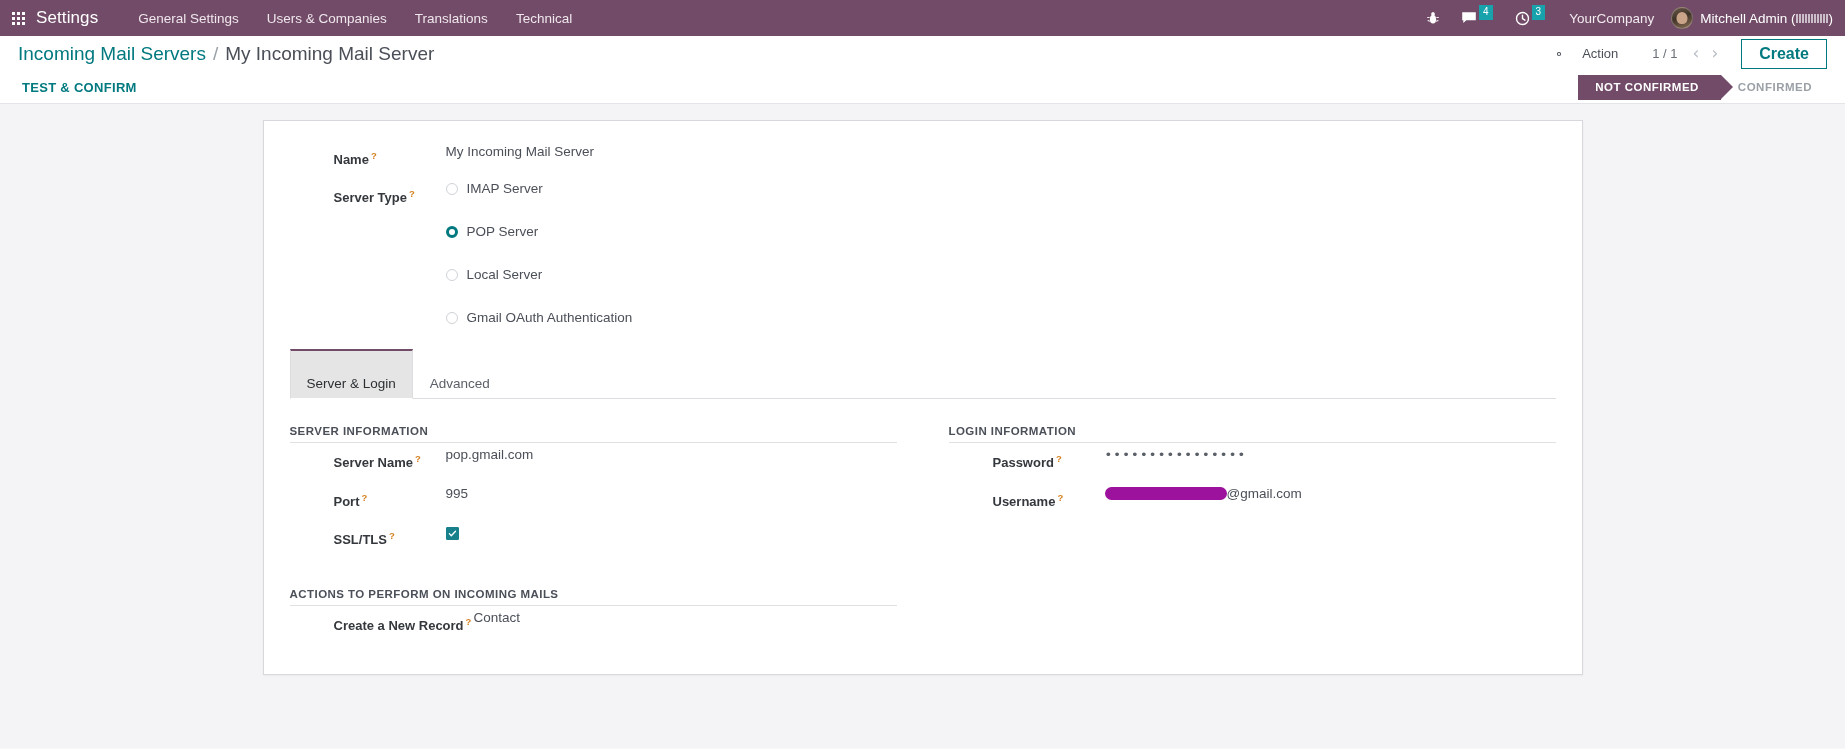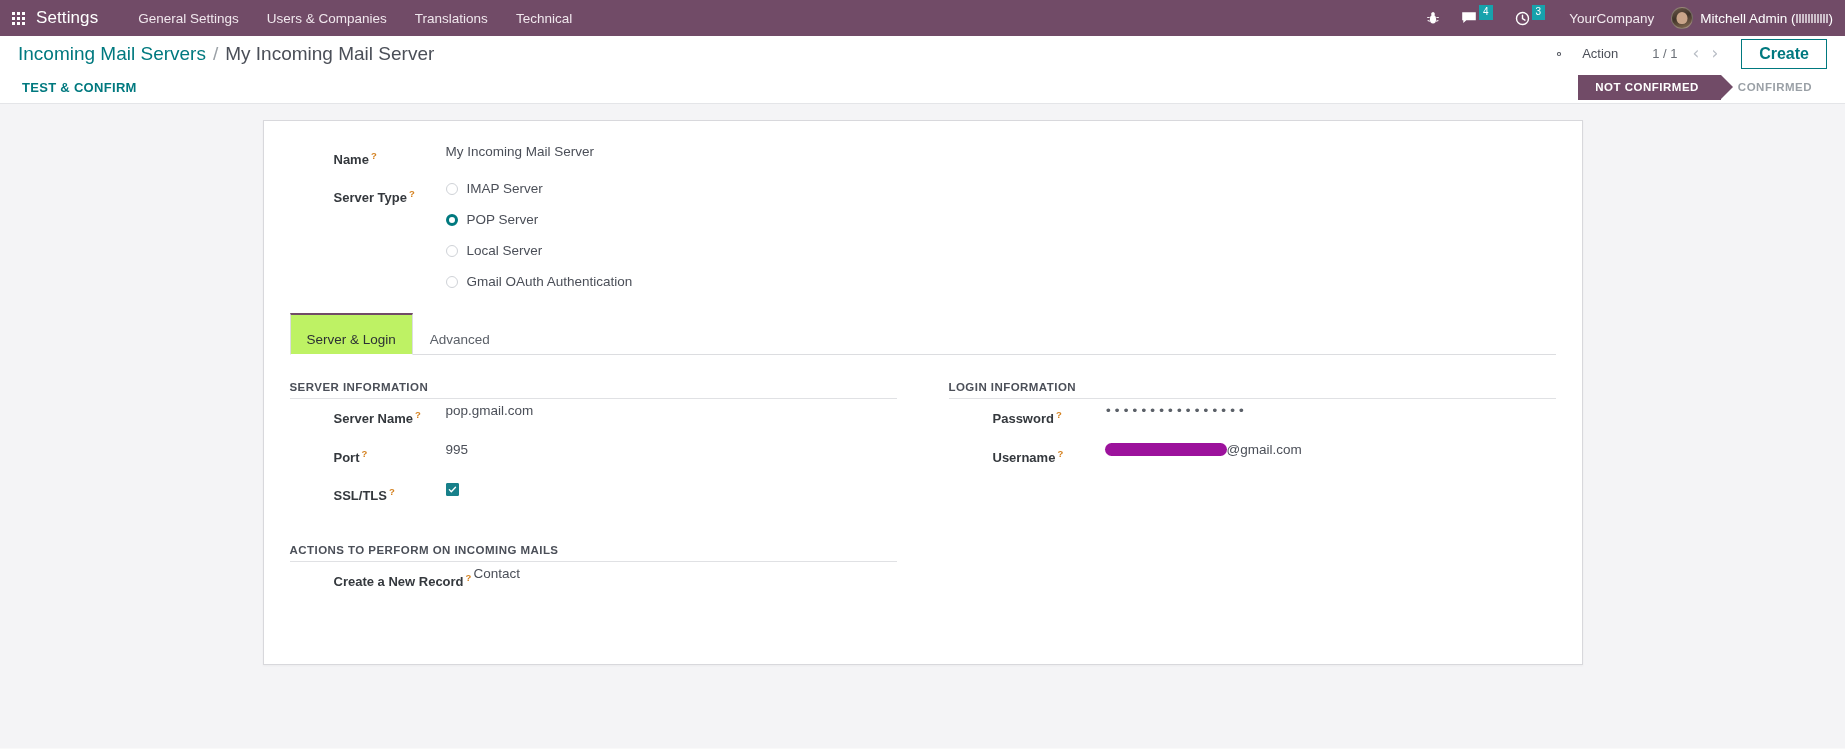--- a/index.html
+++ b/index.html
@@ -324,21 +324,21 @@
     margin-left: 2px;
     cursor: help;
   }
   .field-value {
     font-size: 13.5px;
     color: #4b4f58;
     line-height: 18px;
   }
 
   
-  .radio-group { display: flex; flex-direction: column; gap: 16px; }
+  .radio-group { display: flex; flex-direction: column; gap: 28px; }
   .radio-opt {
     display: flex;
     align-items: center;
     gap: 9px;
     cursor: pointer;
   }
   .radio-dot {
     width: 12px; height: 12px;
     border-radius: 50%;
     border: 1.5px solid #cfd2d7;
@@ -364,26 +364,26 @@
     font-size: 13.5px;
     color: #5b6068;
     padding: 8px 16px 7px;
     cursor: pointer;
     background: transparent;
     border: 1px solid transparent;
     margin-bottom: -1px;
     white-space: nowrap;
   }
   .tab.active {
-    background: #bef264;
+    background: #e5e5e5;
     border-color: #dcdde0;
     border-bottom-color: #ffffff;
     border-top: 2px solid #714B67;
     color: #2c3034;
-    padding-top: 17px;
+    padding-top: 25px;
     text-align: right;
   }
 
   
   .tab-panel {
     display: flex;
     gap: 52px;
     padding: 26px 0 0 0;
   }
   .col { flex: 1 1 0; min-width: 0; }

